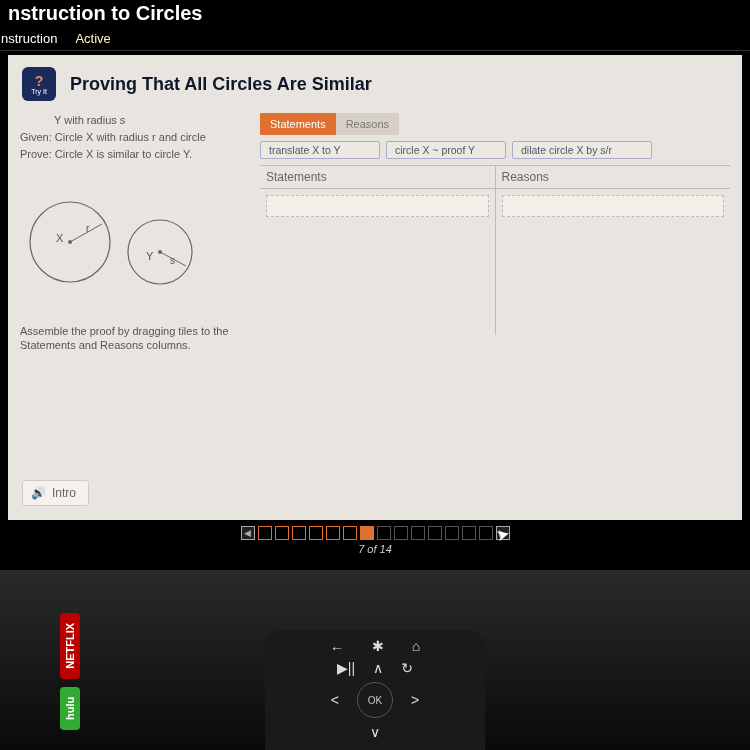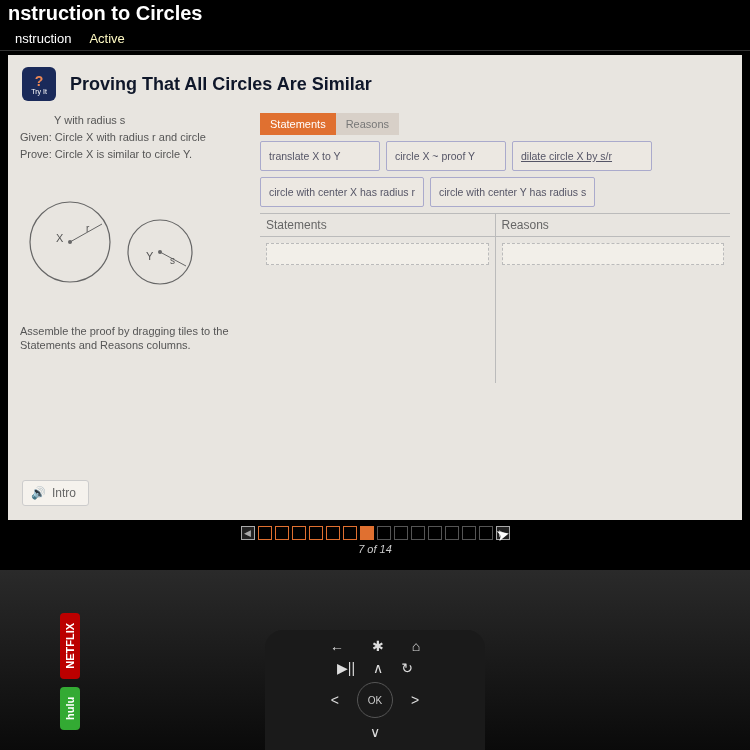--- a/index.html
+++ b/index.html
@@ -21,21 +21,21 @@
       padding: 0 0 4px 0;
     }
     .title {
       font-size: 20px;
       font-weight: bold;
       padding: 2px 8px;
     }
     .subheader {
       display: flex;
       gap: 18px;
-      padding: 4px 15px;
+      padding: 4px 1px;
       font-size: 13px;
       border-bottom: 1px solid #333;
     }
     .tab-link { color: #fff; }
     .tab-link.secondary { color: #fef9c3; }
     .content-panel {
       background: #e8e5e0;
       width: 734px;
       margin: 0 8px;
       height: 465px;
@@ -104,26 +104,26 @@
       margin-bottom: 6px;
     }
     .tile {
       background: #ece8e2;
       border: 1px solid #aac;
       border-radius: 2px;
       padding: 6px 8px;
       font-size: 10.5px;
       color: #556;
       min-width: 120px;
-      height: 30px;
+      height: 18px;
       display: flex;
       align-items: center;
       cursor: grab;
     }
-    .tile.wide { min-width: 140px; text-decoration: underline; }
+    .tile.wide { min-width: 140px; }
     .proof-table {
       border-top: 1px solid #bbb;
       display: flex;
       margin-top: 4px;
     }
     .proof-col {
       flex: 1;
       border-right: 1px solid #bbb;
     }
     .proof-col:last-child { border-right: none; }
@@ -312,24 +312,20 @@
       <div class="right-col">
         <div class="tab-strip">
           <div class="strip-tab stmts">Statements</div>
           <div class="strip-tab reas">Reasons</div>
         </div>
 
         <div class="tile-row">
           <div class="tile">translate X to Y</div>
           <div class="tile">circle X ~ proof Y</div>
           <div class="tile wide">dilate circle X by s/r</div>
-        </div>
-        <div class="tile-row">
-          <div class="tile">circle with center X has radius r</div>
-          <div class="tile">circle with center Y has radius s</div>
         </div>
 
         <div class="proof-table">
           <div class="proof-col">
             <div class="proof-head">Statements</div>
             <div class="proof-body">
               <div class="drop-slot"></div>
             </div>
           </div>
           <div class="proof-col">

